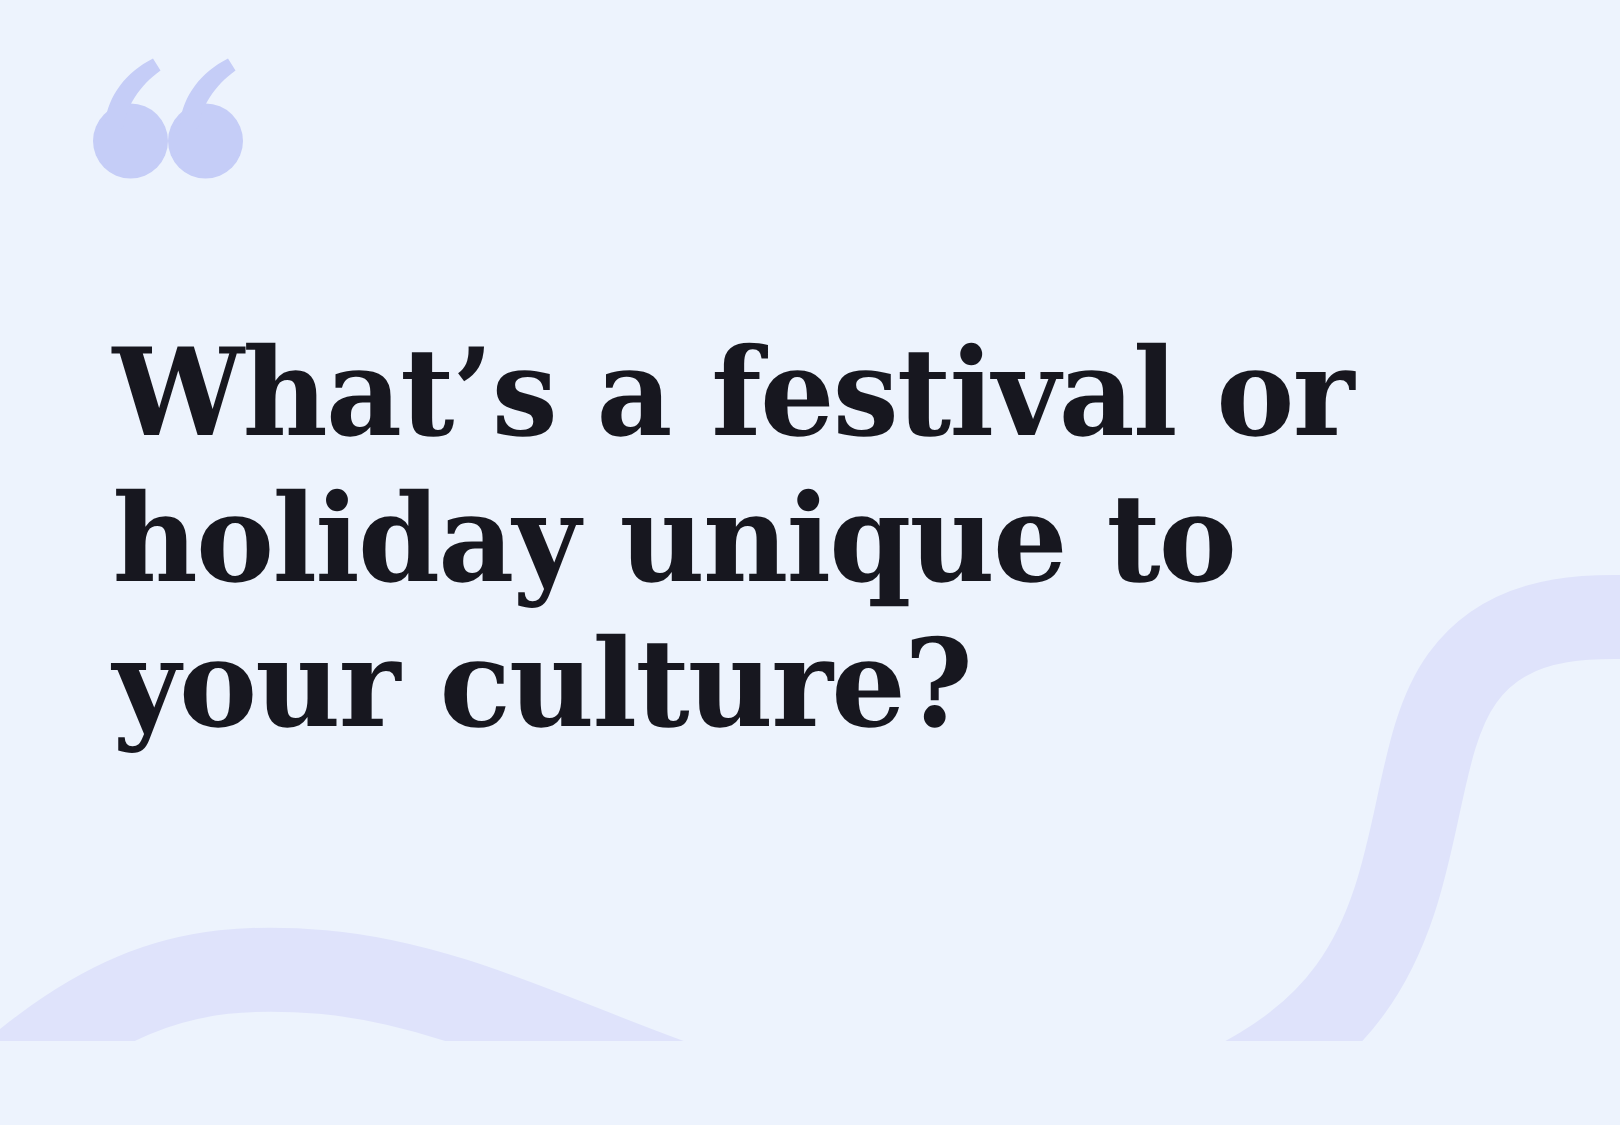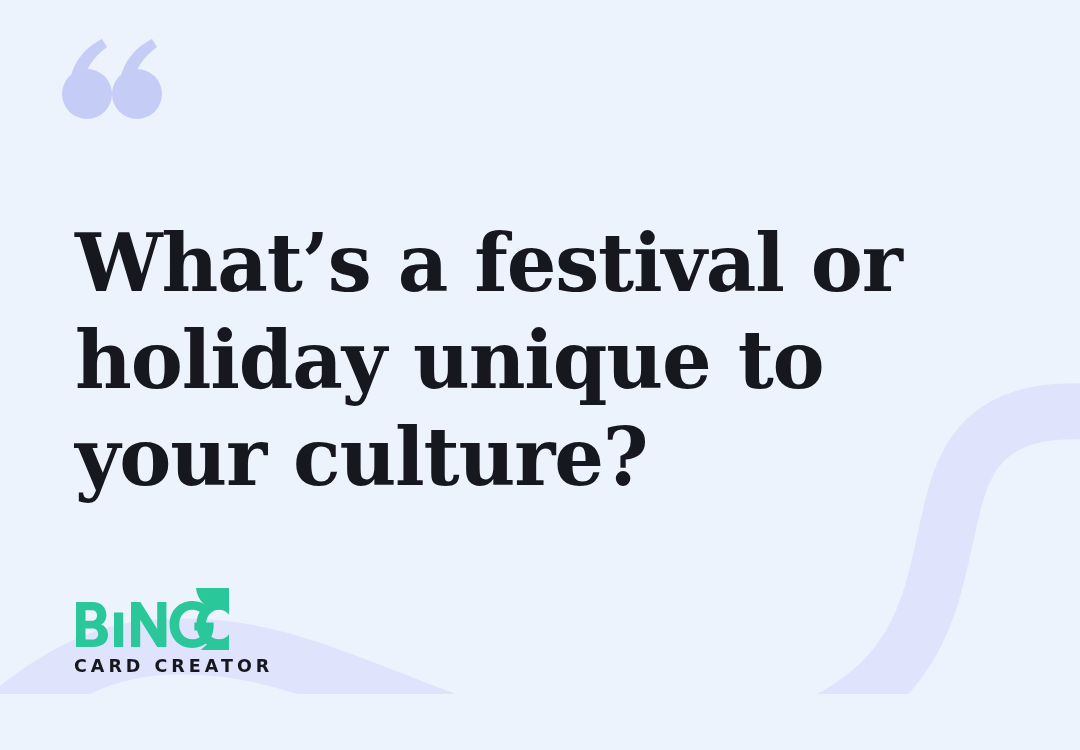--- a/index.html
+++ b/index.html
@@ -111,62 +111,14 @@
       <circle cx="25" cy="56" r="25"></circle>
       <path d="M 8 44 C 10 26, 22 10, 40 1 L 45 9 C 31 19, 22 33, 20 48 Z"></path>
 
       <circle cx="75" cy="56" r="25"></circle>
       <path d="M 58 44 C 60 26, 72 10, 90 1 L 95 9 C 81 19, 72 33, 70 48 Z"></path>
     </g>
   </svg>
 
   <h1 id="headline">What’s a festival or holiday unique to your culture?</h1>
 
-  <div id="logo-lockup">
-
-    <svg id="logo-wordmark" viewBox="0 0 155 62" xmlns="http://www.w3.org/2000/svg" aria-hidden="true">
-      <g fill="#2ac79a">
-
-        <path d="M 2 14 L 2 59 L 19 59 C 28.5 59 34 54.3 34 46.8
-                 C 34 41.9 31.4 38.3 27.2 36.6 C 30.4 34.8 32.4 31.6 32.4 27.3
-                 C 32.4 19.4 27.2 14 18.4 14 Z
-                 M 11.5 22.2 L 17.6 22.2 C 21 22.2 23 24.1 23 27.4
-                 C 23 30.7 21 32.7 17.6 32.7 L 11.5 32.7 Z
-                 M 11.5 40.5 L 18.3 40.5 C 21.9 40.5 24.2 42.6 24.2 46.1
-                 C 24.2 49.6 21.9 51.6 18.3 51.6 L 11.5 51.6 Z"></path>
-
-        <rect x="40" y="24.5" width="9.2" height="34.5"></rect>
-
-        <path d="M 57 14 L 57 59 L 66.2 59 L 66.2 31.8 L 83.2 59 L 92.4 59
-                 L 92.4 14 L 83.2 14 L 83.2 41.1 L 66.4 14 Z"></path>
-
-        <path d="M 120.4 34.6 L 120.4 42.4 L 130.2 42.4
-                 C 128.9 48 124.6 51.3 118.6 51.3
-                 C 110.6 51.3 105.2 45.2 105.2 36.5
-                 C 105.2 27.8 110.6 21.7 118.4 21.7
-                 C 123.3 21.7 127.2 24 129.2 27.7 L 137.1 23.2
-                 C 133.5 16.8 126.9 13.1 118.4 13.1
-                 C 105 13.1 95.6 23.1 95.6 36.5
-                 C 95.6 49.9 104.8 59.9 118.4 59.9
-                 C 131.3 59.9 139.6 50.6 139.6 38.6
-                 L 139.6 34.6 Z"></path>
-
-        <path d="M 145 36.5 C 145 23.1 154.4 13.1 167.5 13.1
-                 C 180.6 13.1 190 23.1 190 36.5
-                 C 190 49.9 180.6 59.9 167.5 59.9
-                 C 154.4 59.9 145 49.9 145 36.5 Z
-                 M 154.6 36.5 C 154.6 45.2 160 51.3 167.5 51.3
-                 C 175 51.3 180.4 45.2 180.4 36.5
-                 C 180.4 27.8 175 21.7 167.5 21.7
-                 C 160 21.7 154.6 27.8 154.6 36.5 Z" transform="translate(-22.5,0)"></path>
-
-        <path d="M 122 -9 L 168 -9 C 168 4.5 157.7 14.5 145 14.5
-                 C 132.3 14.5 122 4.5 122 -9 Z" transform="translate(0,7)"></path>
-
-        <path d="M 122 81 C 122 68.5 132.3 58.5 145 58.5
-                 C 157.7 58.5 168 68.5 168 81 Z" transform="translate(0,-5)"></path>
-      </g>
-    </svg>
-
-    <div id="logo-tagline">CARD CREATOR</div>
-  </div>
 
 </div>
 
 </body></html>

